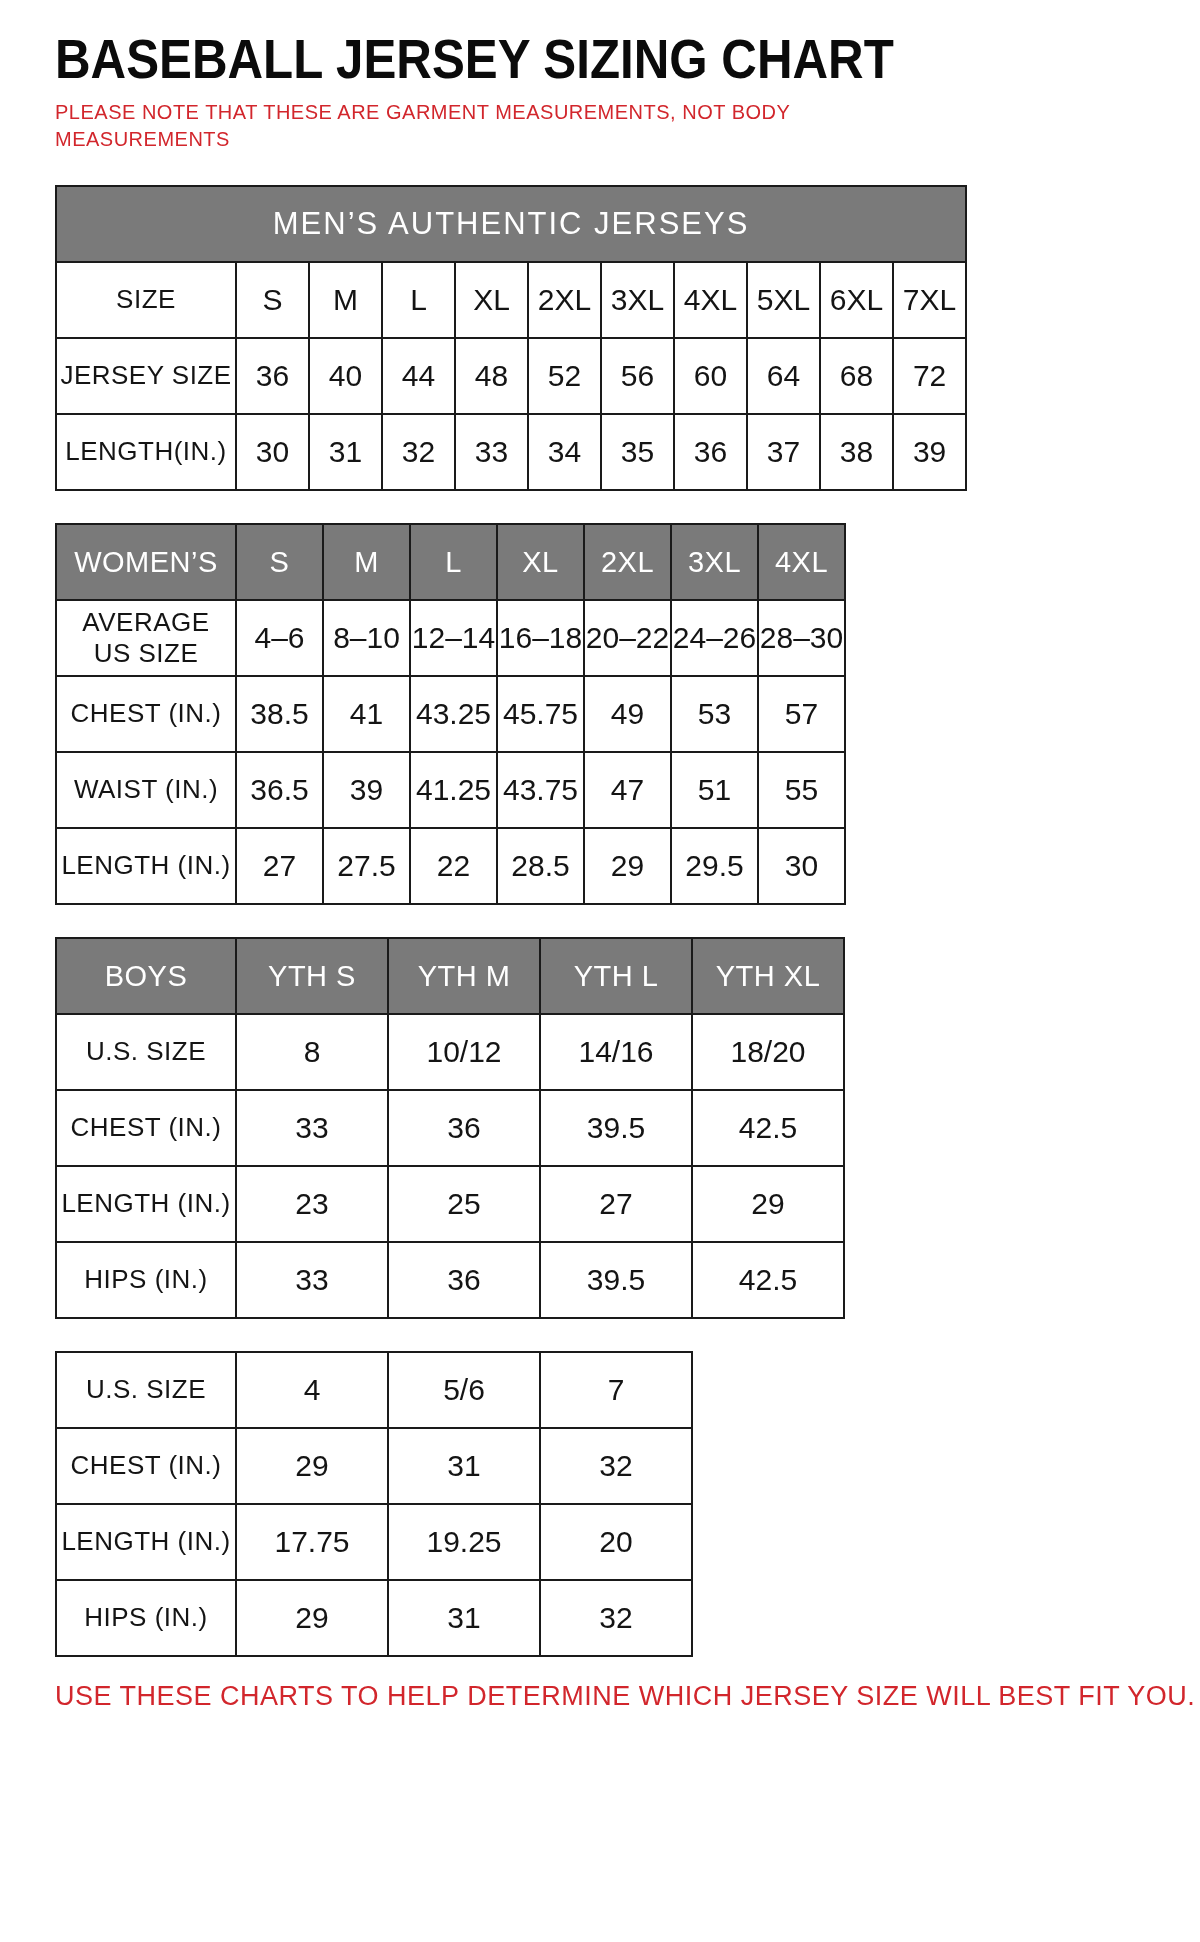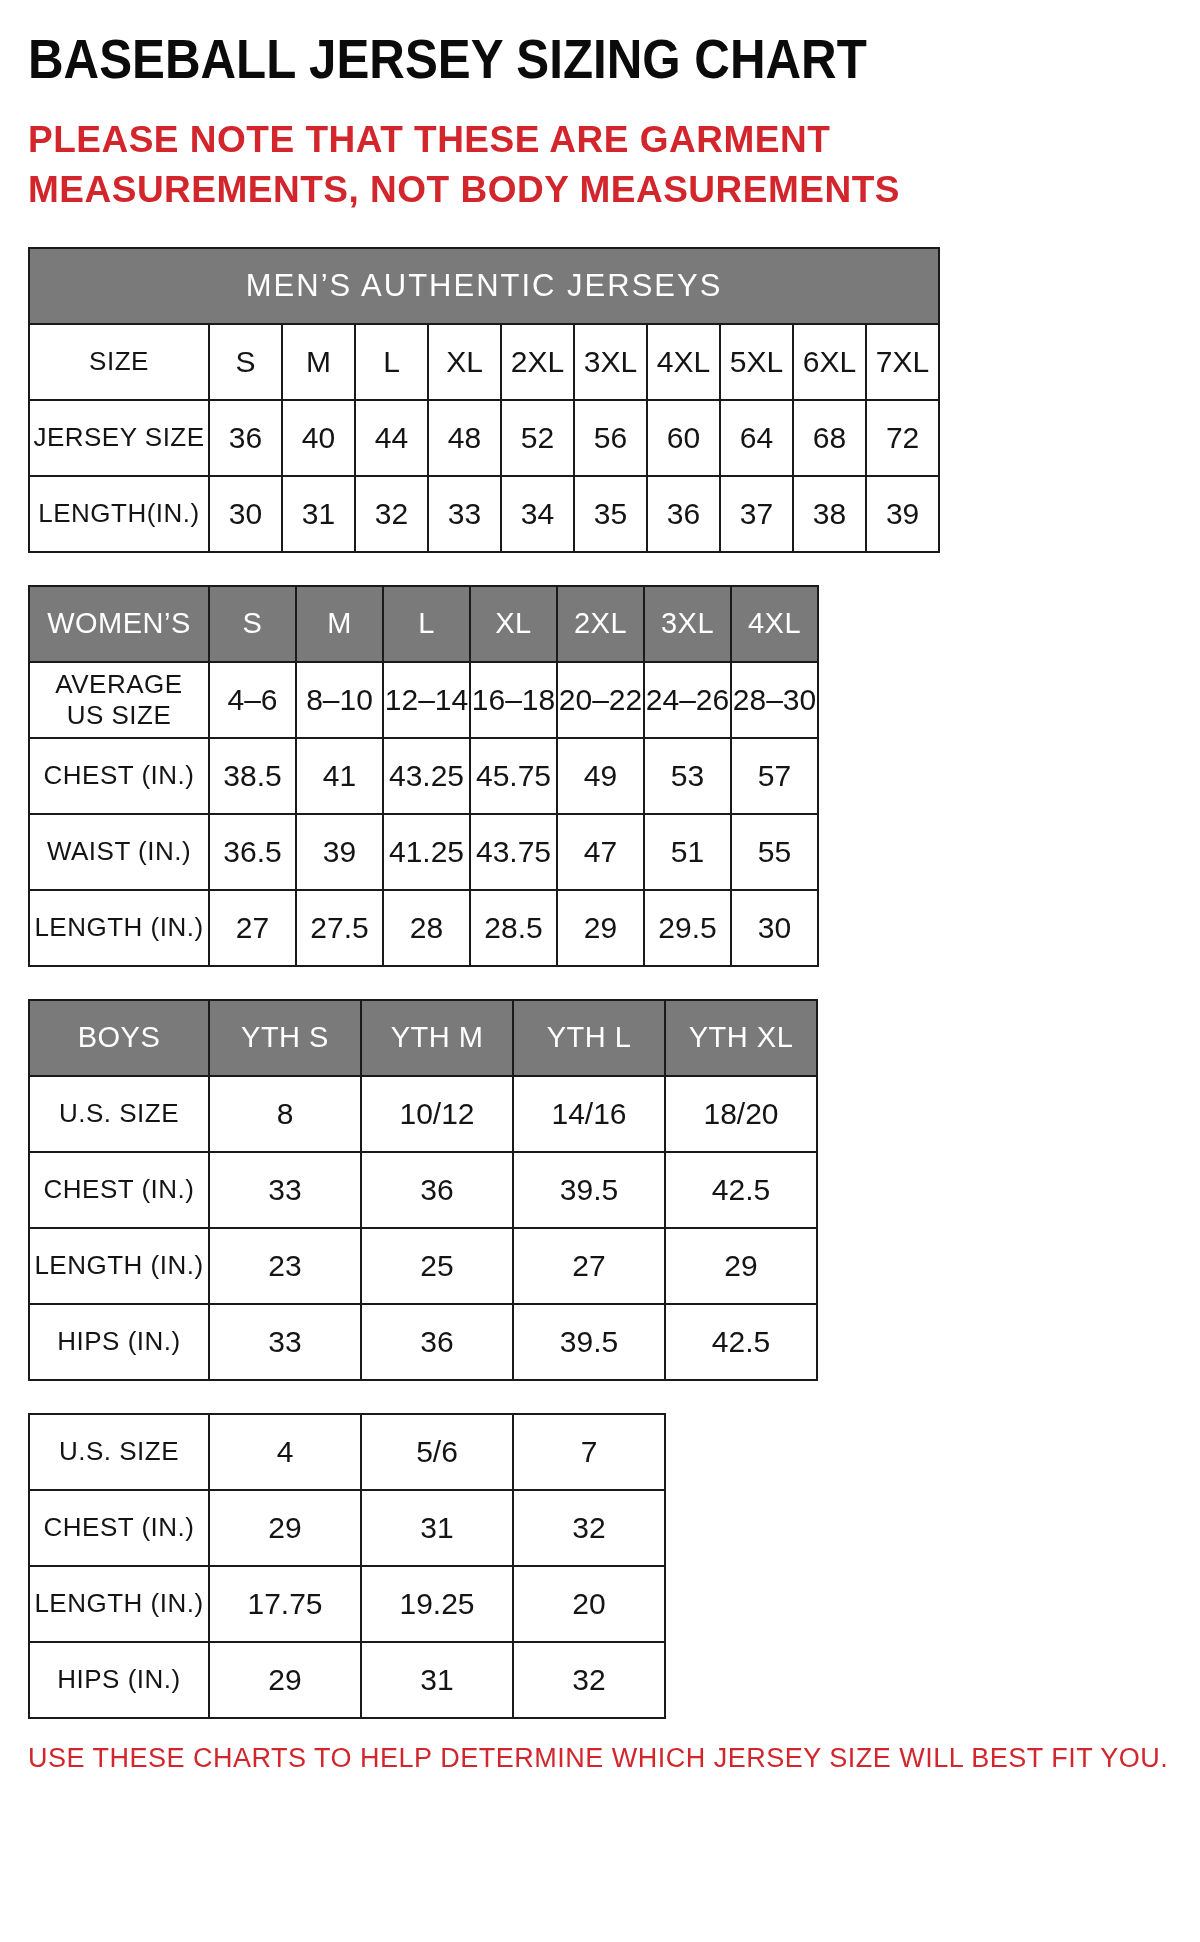--- a/index.html
+++ b/index.html
@@ -4,37 +4,37 @@
 <style>
   * { box-sizing: border-box; margin: 0; padding: 0; }
   html, body { background: #ffffff; }
   body {
     width: 1200px;
     height: 1942px;
     overflow: hidden;
     font-family: "Liberation Sans", sans-serif;
     color: #121212;
   }
-  .page { padding: 26px 30px 0 28px; }
+  .page { padding: 26px 30px 0 55px; }
 
   .title {
     font-size: 56px;
     font-weight: 800;
     letter-spacing: 0px;
     color: #0b0b0b;
     transform: scaleX(0.88);
     transform-origin: left center;
     white-space: nowrap;
   }
   .note {
-    margin-top: 24px;
+    margin-top: 8px;
     max-width: 900px;
     color: var(--accent-red, #d2262c);
-    font-size: 37px;
-    font-weight: 700;
+    font-size: 20px;
+    font-weight: 400;
     line-height: 1.35;
     letter-spacing: 0.5px;
   }
   .footer {
     margin-top: 24px;
     color: var(--accent-red, #d2262c);
     font-size: 27px;
     font-weight: 500;
     letter-spacing: 0.5px;
     white-space: nowrap;
@@ -190,21 +190,21 @@
           <td class="val">41.25</td>
           <td class="val">43.75</td>
           <td class="val">47</td>
           <td class="val">51</td>
           <td class="val">55</td>
         </tr>
         <tr>
           <td class="label">LENGTH (IN.)</td>
           <td class="val">27</td>
           <td class="val">27.5</td>
-          <td class="val">28</td>
+          <td class="val">22</td>
           <td class="val">28.5</td>
           <td class="val">29</td>
           <td class="val">29.5</td>
           <td class="val">30</td>
         </tr>
       </tbody>
   </table>
 
   <table class="chart-table t-boys">
     <colgroup>

